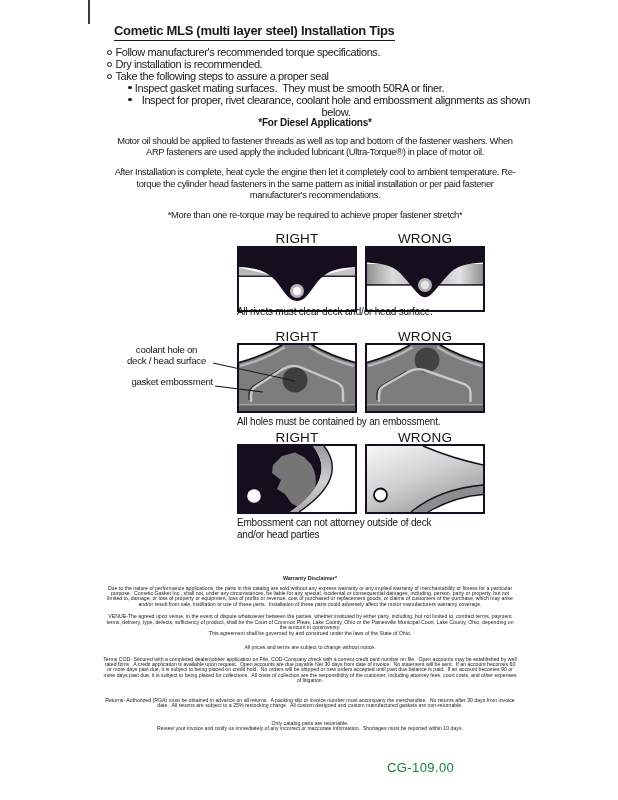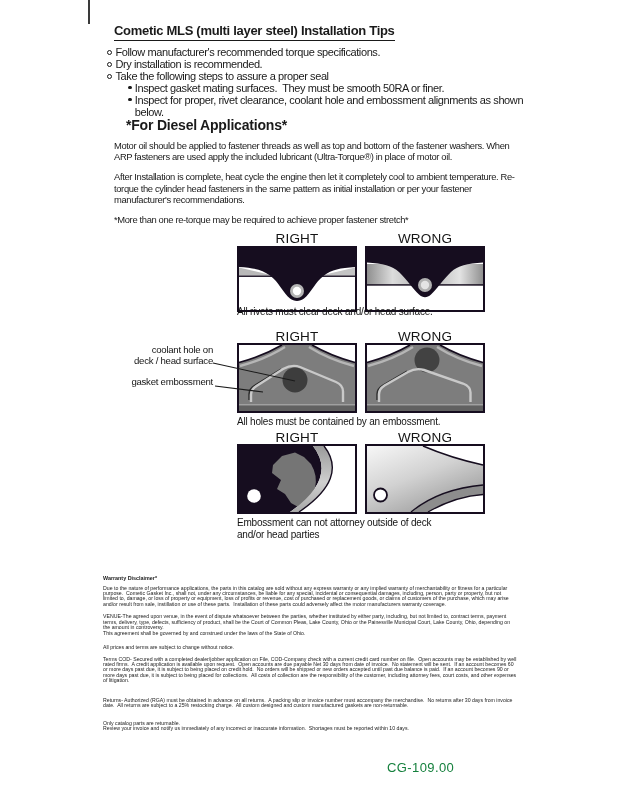--- a/index.html
+++ b/index.html
@@ -1,31 +1,31 @@
 <!DOCTYPE html>
 <html><head>
 <meta charset="utf-8">
 <style>
   html,body{margin:0;padding:0;background:#ffffff;}
   .sheet{
     position:relative;width:618px;height:800px;background:#fff;overflow:hidden;
     font-family:"Liberation Sans", sans-serif;color:#1a1a1a;
   }
-  .t{white-space:pre-wrap;}
+  .t{white-space:pre-wrap;text-align:center;}
   .artifact{position:absolute;left:88px;top:0;width:1.5px;height:24px;background:#3a3a3a;}
   .title{
     position:absolute;left:114px;top:23px;font-size:13px;font-weight:bold;
     letter-spacing:-0.3px;border-bottom:1.6px solid #1a1a1a;padding-bottom:2px;
   }
   .bullets{position:absolute;left:107px;top:46px;width:430px;font-size:11px;letter-spacing:-0.4px;line-height:12px;}
   .bullet-row{display:flex;align-items:flex-start;}
   .marker-o{width:3px;height:3px;border:1px solid #1a1a1a;border-radius:50%;margin:3.6px 3.5px 0 0;flex:none;}
   .marker-f{width:3.8px;height:3.8px;background:#1a1a1a;border-radius:50%;margin:3.6px 3px 0 21px;flex:none;}
   .diesel{position:absolute;left:114px;top:117px;width:402px;}
-  .diesel h2{margin:0 12px 7px;font-size:14px;letter-spacing:-0.2px;}
+  .diesel h2{margin:0 12px 7px;font-size:10px;letter-spacing:-0.2px;}
   .diesel p{margin:0 0 8.5px;font-size:9.4px;letter-spacing:-0.35px;line-height:11.4px;}
   .lbl{position:absolute;width:120px;text-align:center;font-size:13.5px;letter-spacing:0.2px;color:#141414;}
   .panel{position:absolute;width:120px;height:70px;}
   .panel svg{display:block;width:100%;height:100%;}
   .cap{position:absolute;font-size:10px;letter-spacing:-0.2px;color:#141414;}
   .ann{position:absolute;text-align:right;font-size:9.6px;letter-spacing:-0.25px;line-height:10.6px;color:#141414;}
   .leader{position:absolute;left:120px;top:340px;width:190px;height:70px;pointer-events:none;z-index:5;}
   .fp{position:absolute;left:103px;top:575px;width:414px;font-size:5.2px;line-height:5.45px;letter-spacing:0;color:#222;}
   .fp h3{margin:0 0 4.5px;font-size:5.4px;line-height:6px;}
   .fp p{margin:0;}
@@ -59,21 +59,21 @@
     </div>
     <div class="bullet-row sub">
       <span class="marker-f"></span>
       <span class="t">Inspect for proper, rivet clearance, coolant hole and embossment alignments as shown below.</span>
     </div>
   </div>
 
   <div class="diesel">
     <h2 class="t">*For Diesel Applications*</h2>
     <p class="t">Motor oil should be applied to fastener threads as well as top and bottom of the fastener washers. When ARP fasteners are used apply the included lubricant (Ultra-Torque®) in place of motor oil.</p>
-    <p class="t">After Installation is complete, heat cycle the engine then let it completely cool to ambient temperature. Re-torque the cylinder head fasteners in the same pattern as initial installation or per your fastener manufacturer's recommendations.</p>
+    <p class="t">After Installation is complete, heat cycle the engine then let it completely cool to ambient temperature. Re-torque the cylinder head fasteners in the same pattern as initial installation or per paid fastener manufacturer's recommendations.</p>
     <p class="t">*More than one re-torque may be required to achieve proper fastener stretch*</p>
   </div>
 
   <div class="lbl" style="left:237px;top:231px;">RIGHT</div>
   <div class="lbl" style="left:365px;top:231px;">WRONG</div>
 
   <div class="panel" style="left:237px;top:246px;height:66px;">
     <svg viewBox="0 0 120 66">
       <rect x="1" y="1" width="118" height="64" fill="#ffffff" stroke="#160d1f" stroke-width="2"></rect>
       <polygon points="2,21.5 36,29.5 2,29.5" fill="#b9b9b9"></polygon>

